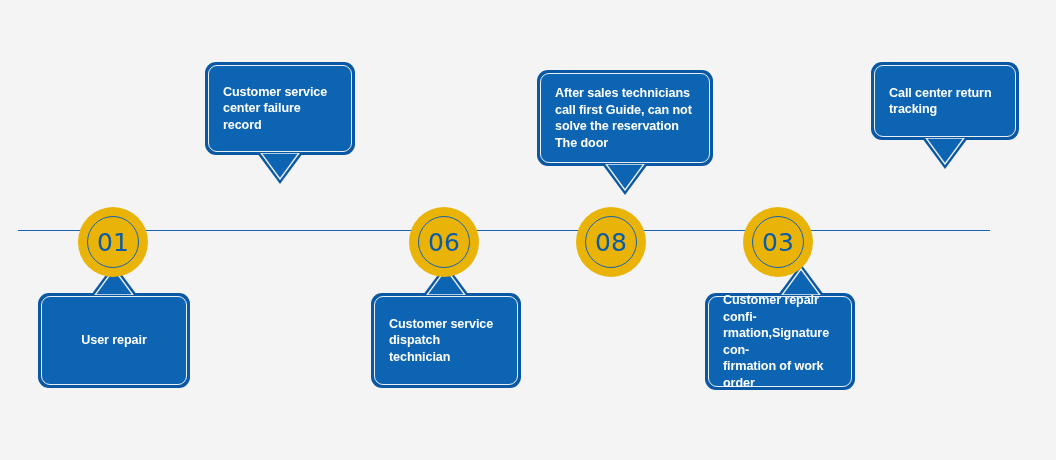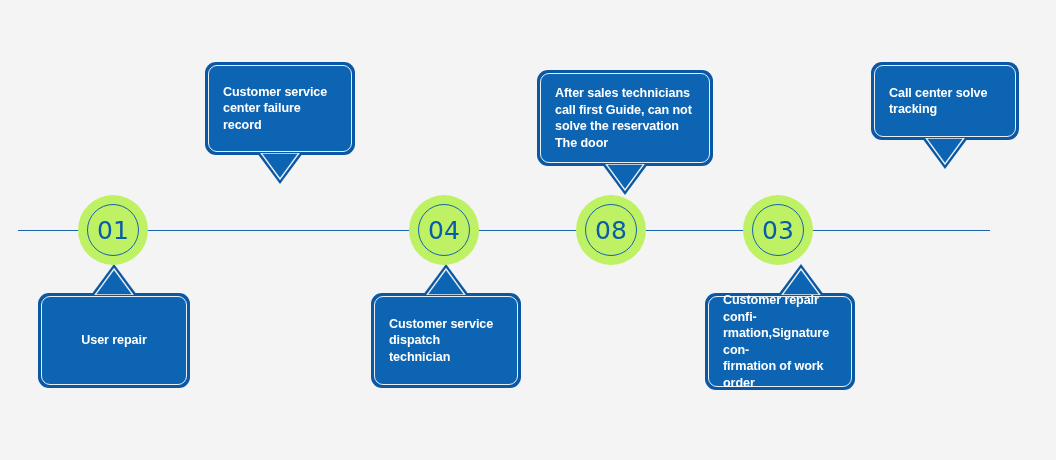--- a/index.html
+++ b/index.html
@@ -29,23 +29,23 @@
     border-top: 1.6px solid #1763ad;
   }
 
   
   .node {
     position: absolute;
     width: 70px;
     height: 70px;
     margin-left: -35px;
     margin-top: -35px;
-    top: 230px;
+    top: 242px;
     border-radius: 50%;
-    background: #bef264;
+    background: #eab308;
   }
   .node-ring {
     position: absolute;
     left: 9px;
     top: 9px;
     width: 52px;
     height: 52px;
     border-radius: 50%;
     border: 1.6px solid #1763ad;
     box-sizing: border-box;
@@ -148,21 +148,21 @@
     <div class="tail">
       <svg width="46" height="32" viewBox="0 0 46 32" xmlns="http://www.w3.org/2000/svg">
         <polygon points="0,0 46,0 23,31" fill="#0a58a4"></polygon>
         <polygon points="4,0 42,0 23,26" fill="#0c64b2" stroke="#e9eef3" stroke-width="1.4"></polygon>
       </svg>
     </div>
   </div>
 
   <div class="bubble b06 tail-down">
     <div class="bubble-inner">
-      <div class="bubble-text">Call center solve
+      <div class="bubble-text">Call center return
 tracking</div>
     </div>
     <div class="tail">
       <svg width="46" height="32" viewBox="0 0 46 32" xmlns="http://www.w3.org/2000/svg">
         <polygon points="0,0 46,0 23,31" fill="#0a58a4"></polygon>
         <polygon points="4,0 42,0 23,26" fill="#0c64b2" stroke="#e9eef3" stroke-width="1.4"></polygon>
       </svg>
     </div>
   </div>
 
@@ -207,21 +207,21 @@
 
   <div class="node" style="left:113px;">
     <div class="node-ring">
       <span class="node-num">01</span>
     </div>
   </div>
 
 
   <div class="node" style="left:444px;">
     <div class="node-ring">
-      <span class="node-num">04</span>
+      <span class="node-num">06</span>
     </div>
   </div>
 
   <div class="node" style="left:611px;">
     <div class="node-ring">
       <span class="node-num">08</span>
     </div>
   </div>
 
   <div class="node" style="left:778px;">

